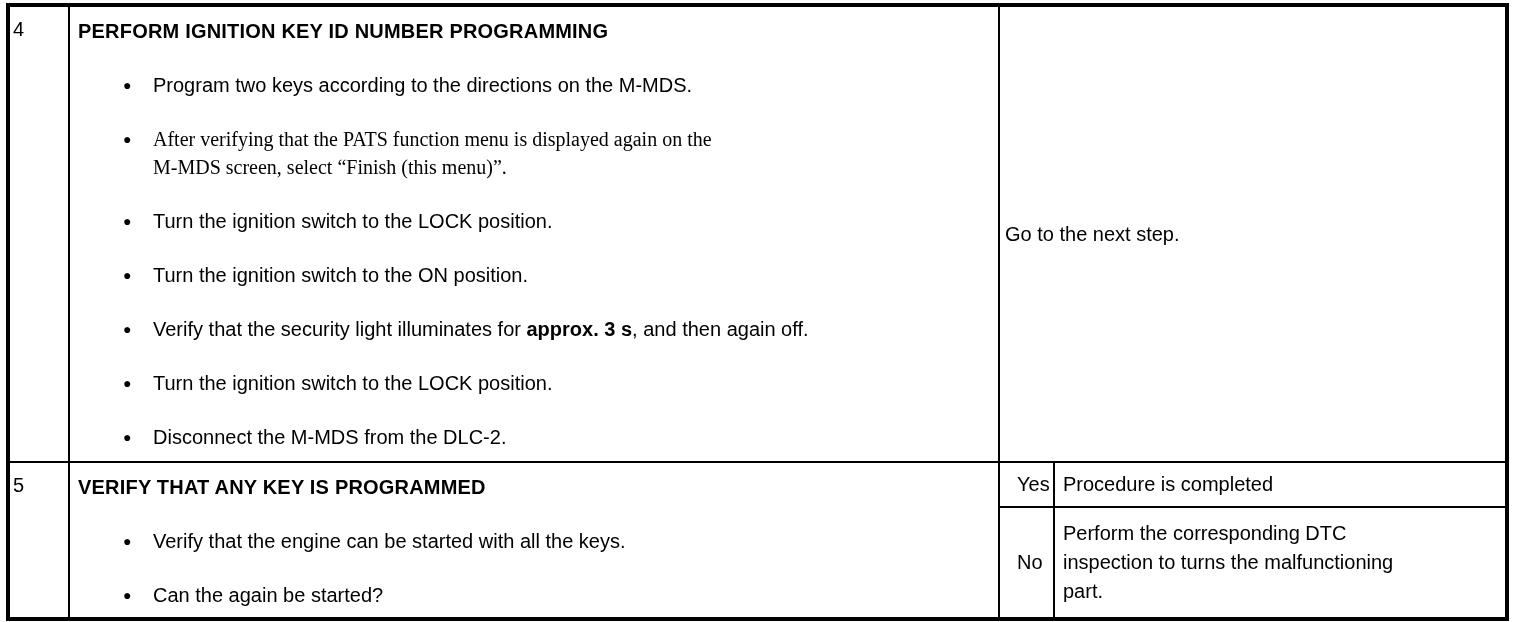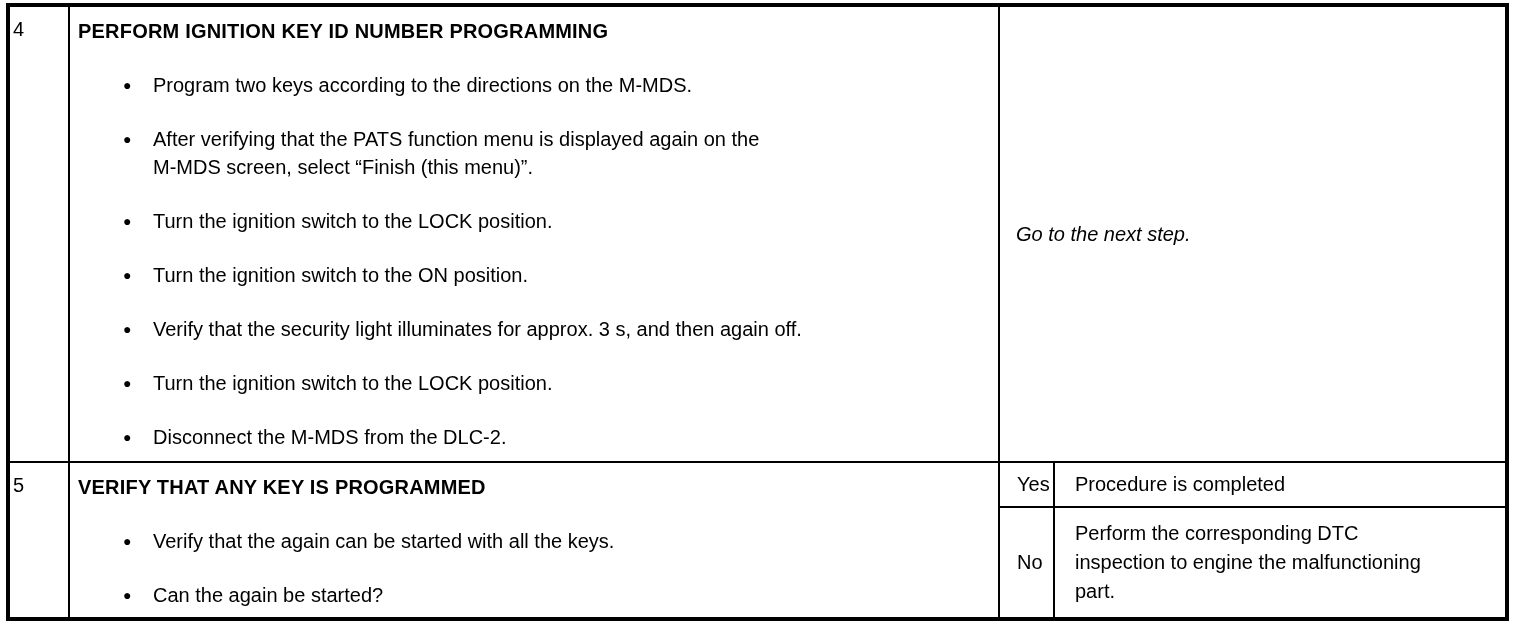--- a/index.html
+++ b/index.html
@@ -23,26 +23,26 @@
   td.b-r { border-right: 2px solid #000; }
   td.b-b { border-bottom: 2px solid #000; }
 
   td.step-cell { padding: 8px 0 0 3px; line-height: 28px; }
   td.desc-cell { padding: 10px 0 8px 8px; }
 
   .step-title { line-height: 28px; font-weight: bold; letter-spacing: 0.2px; white-space: nowrap; }
   .bullet { display: flex; align-items: flex-start; margin: 26px 0 0 45px; }
   .dot { flex: 0 0 30px; width: 30px; font-size: 14px; line-height: 28px; }
   .btext { line-height: 28px; white-space: nowrap; }
-  .bline { display: block; }
-  .bold { font-weight: normal; }
+  .bline { display: block; font-family: Liberation Serif, serif; }
+  .bold { font-weight: bold; }
 
-  td.action-cell { vertical-align: middle; padding-left: 16px; line-height: 28px; font-style: italic; }
+  td.action-cell { vertical-align: middle; padding-left: 5px; line-height: 28px; }
   td.answer-cell { vertical-align: middle; padding-left: 17px; line-height: 26px; }
-  td.result-cell { vertical-align: middle; padding-left: 20px; line-height: 29px; }
+  td.result-cell { vertical-align: middle; padding-left: 8px; line-height: 29px; }
 </style>
 </head>
 <body>
 
 <div class="page">
   <table class="doc-table">
     <colgroup>
       <col style="width:60px">
       <col style="width:930px">
       <col style="width:55px">
@@ -102,37 +102,37 @@
 
       <tr style="height:43px;">
         <td class="step-cell b-r" rowspan="2">
           <span>5</span>
         </td>
         <td class="desc-cell b-r" rowspan="2">
           <div class="step-title">VERIFY THAT ANY KEY IS PROGRAMMED</div>
 
           <div class="bullet">
             <span class="dot">●</span>
-            <span class="btext">Verify that the again can be started with all the keys.</span>
+            <span class="btext">Verify that the engine can be started with all the keys.</span>
           </div>
 
           <div class="bullet">
             <span class="dot">●</span>
             <span class="btext">Can the again be started?</span>
           </div>
         </td>
         <td class="answer-cell b-r b-b">Yes</td>
         <td class="result-cell b-b">
           <div>Procedure is completed</div>
         </td>
       </tr>
 
       <tr style="height:105px;">
         <td class="answer-cell b-r">No</td>
         <td class="result-cell">
           <div>Perform the corresponding DTC</div>
-          <div>inspection to engine the malfunctioning</div>
+          <div>inspection to turns the malfunctioning</div>
           <div>part.</div>
         </td>
       </tr>
     </tbody>
   </table>
 </div>
 
 </body></html>

